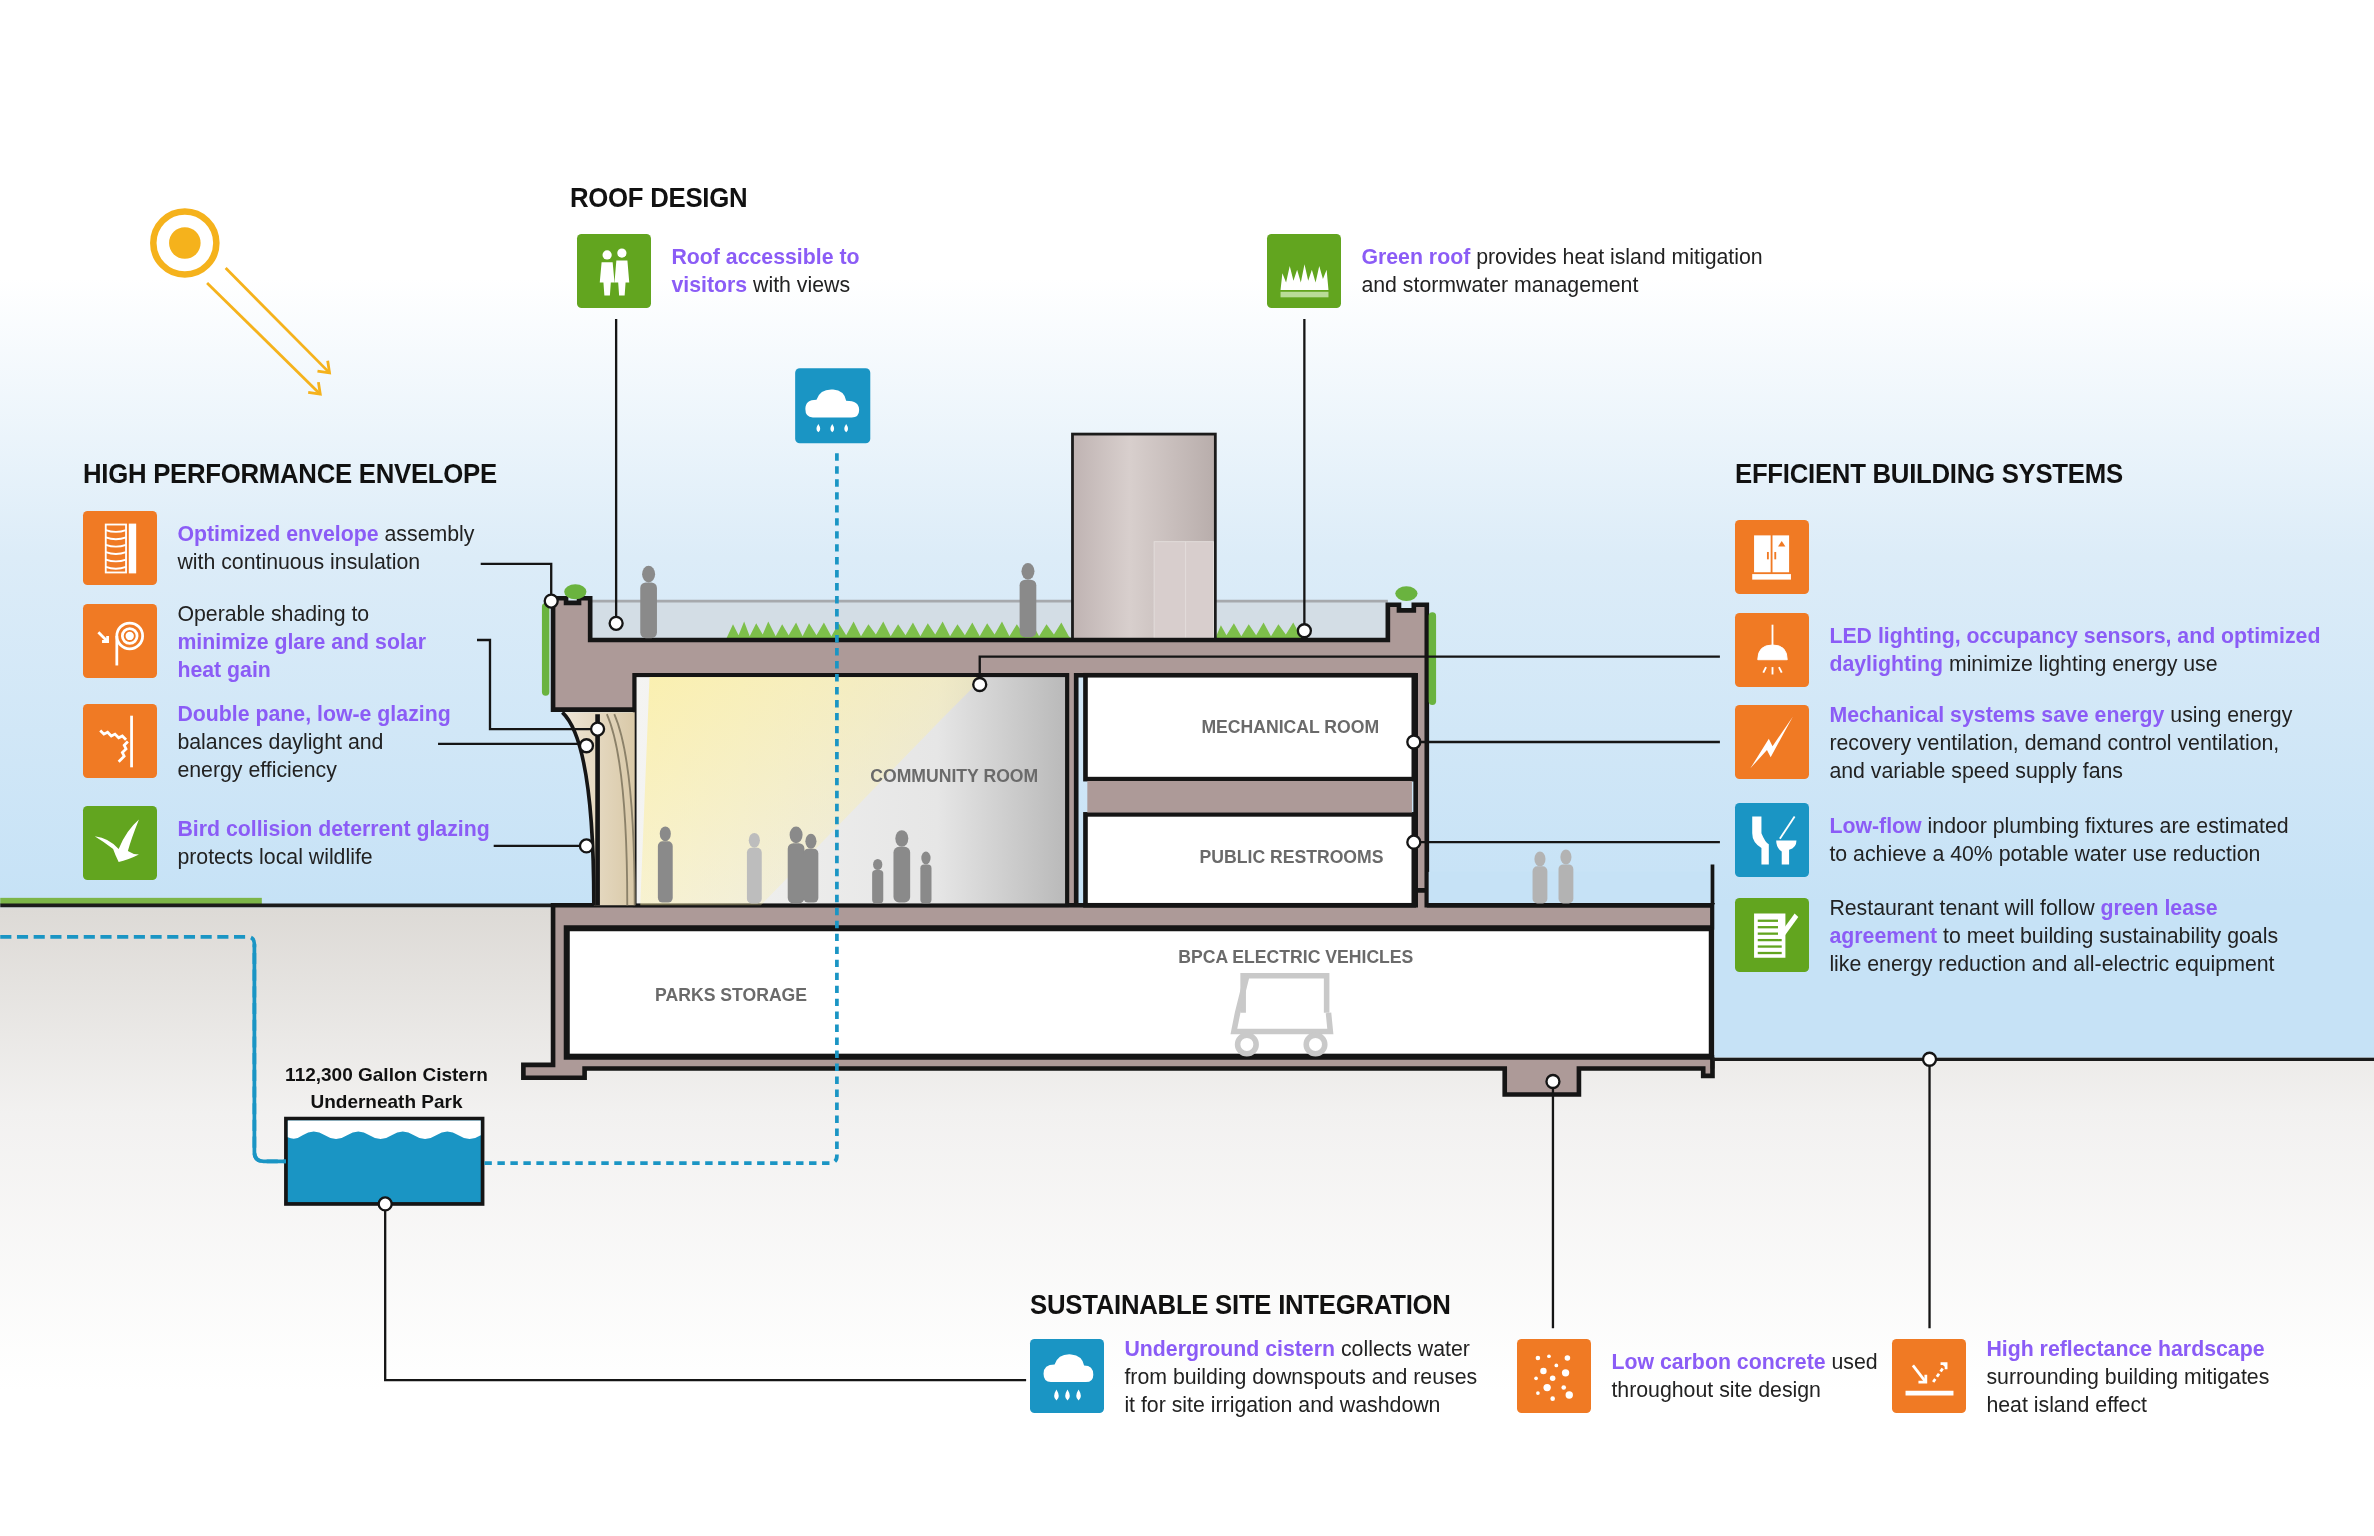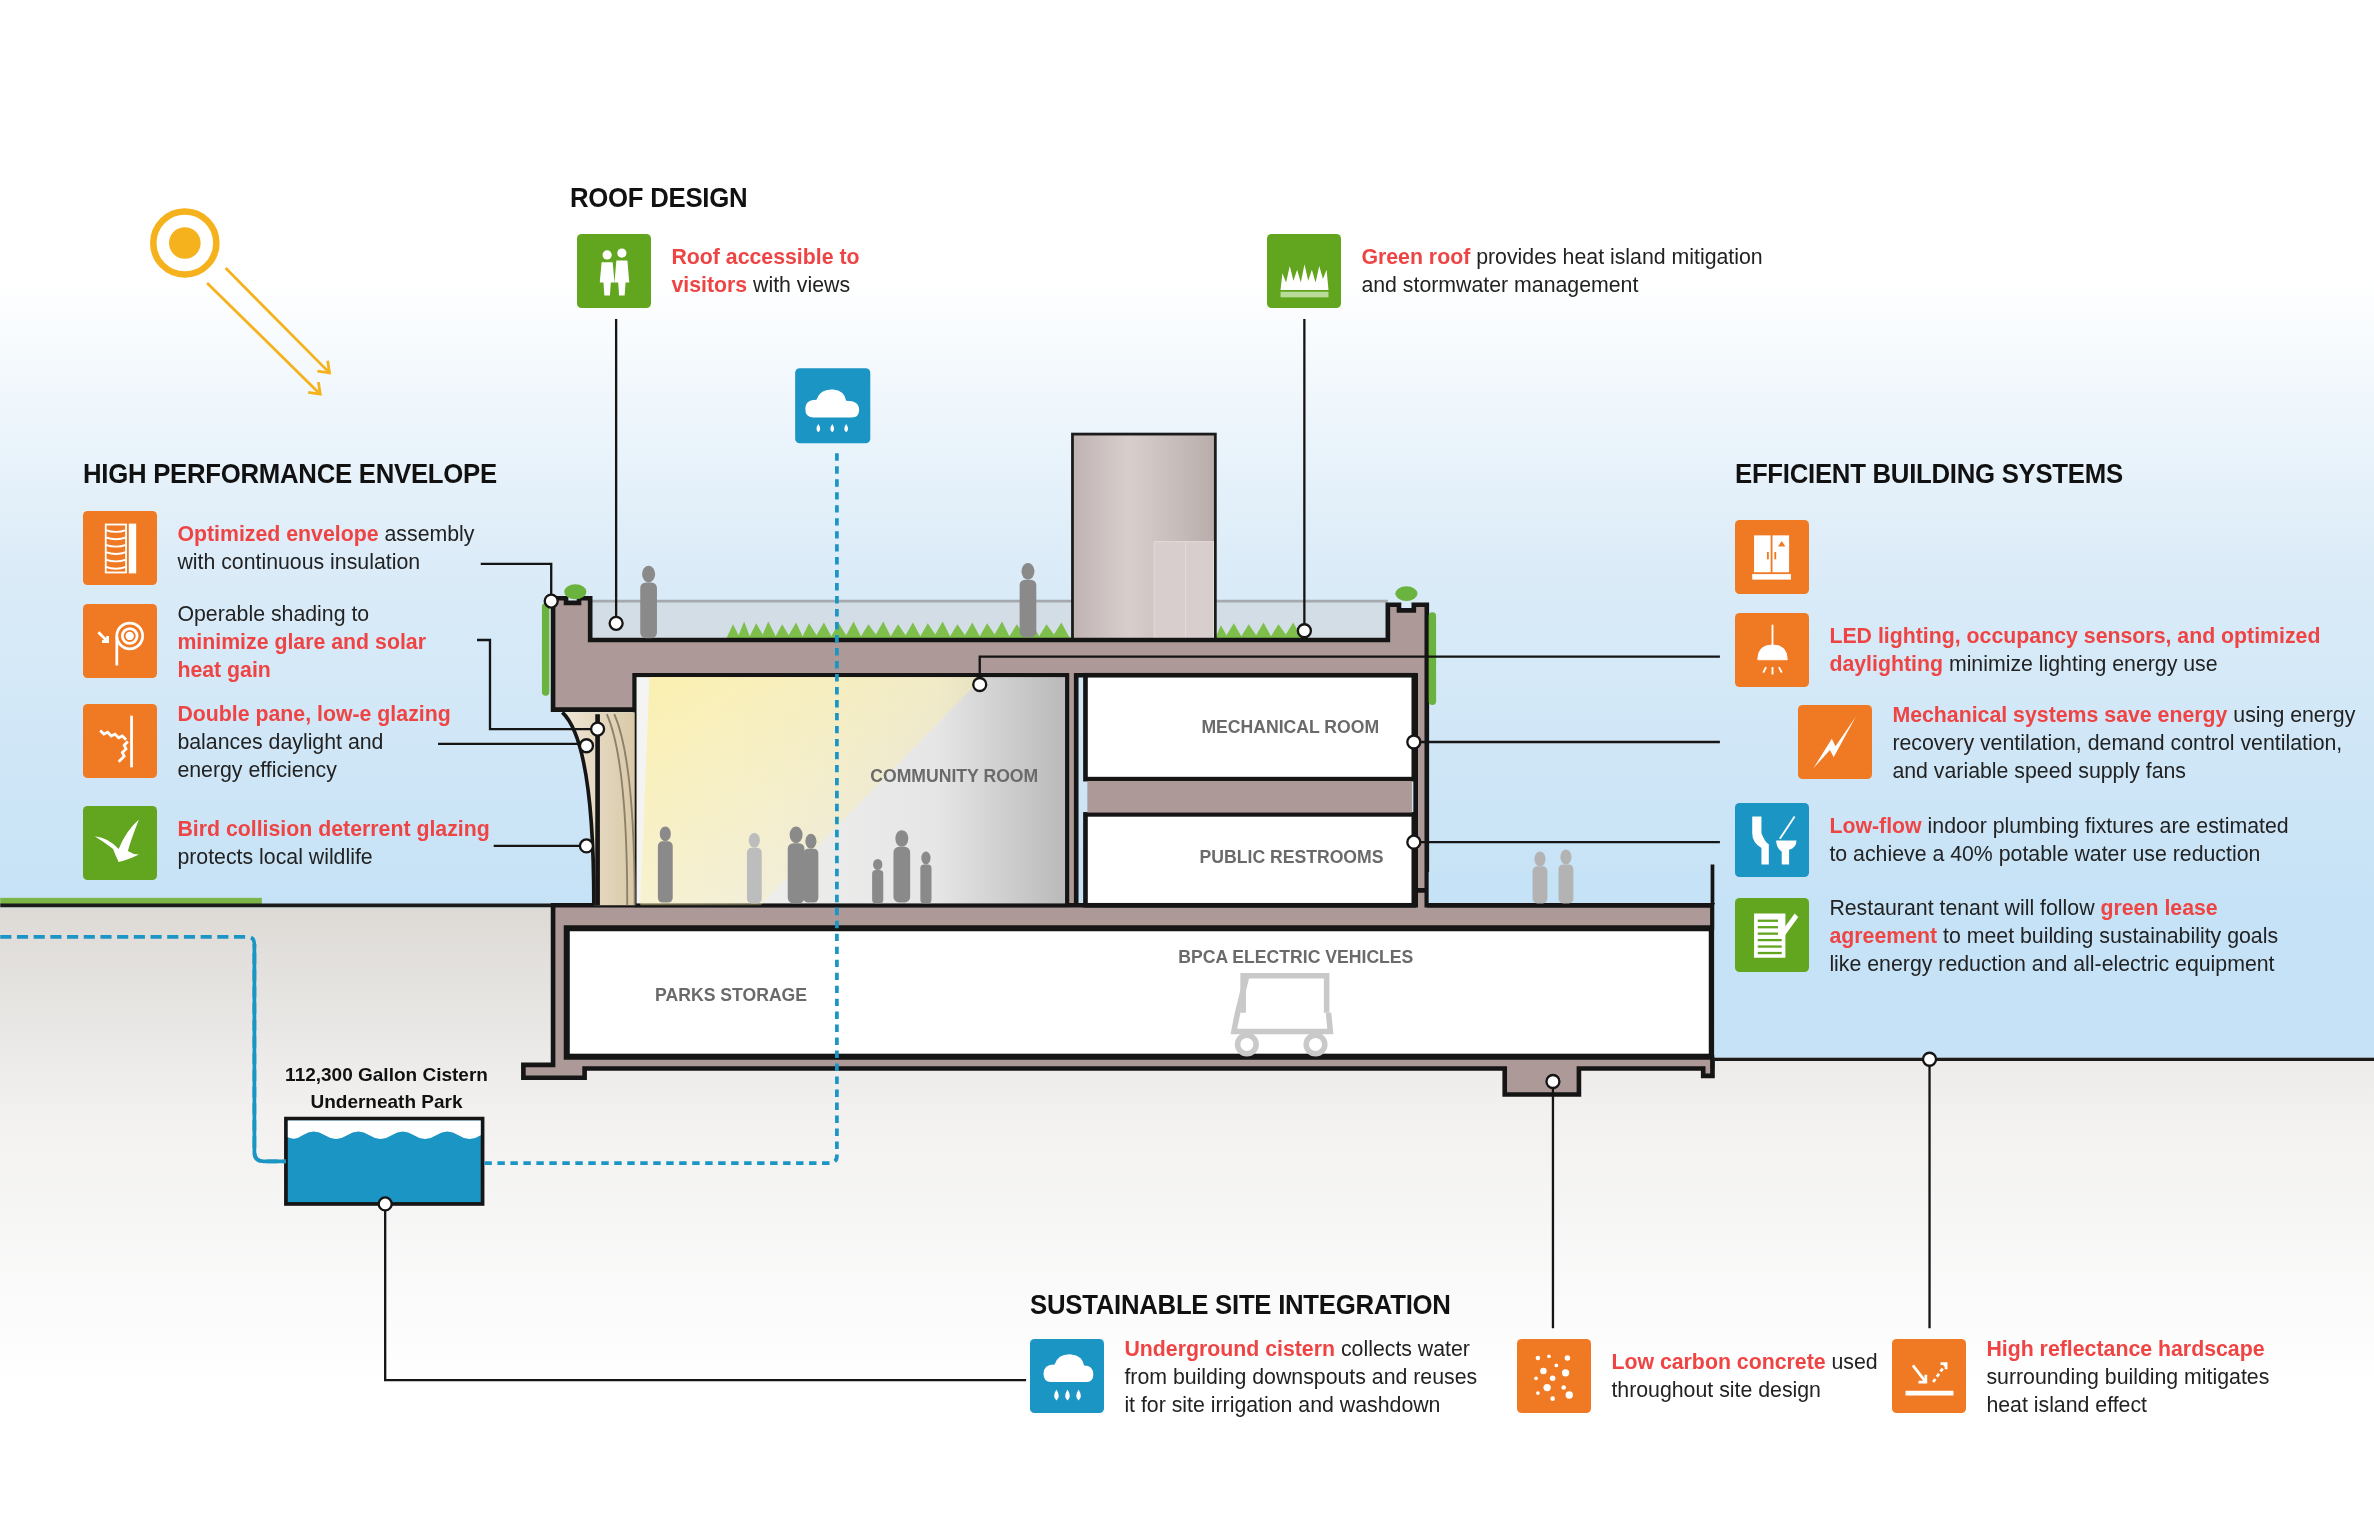--- a/index.html
+++ b/index.html
@@ -5,21 +5,21 @@
   html,body{margin:0;padding:0;}
   body{width:2375px;height:1536px;position:relative;overflow:hidden;
        font-family:"Liberation Sans","DejaVu Sans",sans-serif;color:#1a1a1a;
        background:linear-gradient(to bottom,#ffffff 0px,#ffffff 278px,#dcecf8 557px,#c6e2f6 904px,#dddad6 909px,#f2f1f0 1113px,#ffffff 1391px);}
   #diagram{position:absolute;left:0;top:0;width:2375px;height:1536px;}
   .heading{position:absolute;font-family:"Liberation Sans",sans-serif;font-weight:bold;font-size:28px;letter-spacing:-0.3px;color:#111;white-space:nowrap;transform:scaleX(0.92);transform-origin:left top;}
   .feature{position:absolute;display:flex;align-items:flex-start;}
   .feature .icon{width:74px;height:74px;border-radius:4.6px;flex:none;display:flex;align-items:center;justify-content:center;}
   .feature .icon svg{width:59px;height:59px;}
   .feature .txt{margin-left:20.4px;font-size:21.3px;line-height:28px;color:#222;white-space:nowrap;}
-  .feature .txt b{font-weight:bold;color:#ef4444;}
+  .feature .txt b{font-weight:bold;color:#8b5cf6;}
   .room-label{font-family:"Liberation Sans",sans-serif;font-weight:bold;fill:#6a6a6a;font-size:19px;}
   .cistern-label{position:absolute;font-weight:bold;font-size:19px;line-height:27px;text-align:center;color:#111;white-space:nowrap;}
 </style>
 </head>
 <body>
 
 <svg id="diagram" viewBox="0 0 2560 1656" xmlns="http://www.w3.org/2000/svg">
   <defs>
     <linearGradient id="communityGrad" x1="0" x2="1" y1="0" y2="0">
       <stop offset="0" stop-color="#f4f4f2"></stop>
@@ -316,21 +316,21 @@
             <line x1="32" y1="58" x2="32" y2="50" stroke-width="2"></line>
             <line x1="42" y1="56" x2="39" y2="50" stroke-width="2"></line>
           </g>
         </svg>
       </div>
       <div class="txt" style="margin-top: 9.3px;">
         <div><b>LED lighting, occupancy sensors, and optimized</b></div>
         <div><b>daylighting</b><span> minimize lighting energy use</span></div>
       </div>
     </div>
-    <div class="feature" style="left: 1798px; top: 705px;">
+    <div class="feature" style="left: 1735px; top: 705px;">
       <div class="icon" style="background: rgb(240, 122, 36);">
         <svg viewBox="0 0 64 64">
           <path fill="#fff" d="M54,4 L32,36 L28,28 L8,60 L26,40 L30,48 Z"></path>
         </svg>
       </div>
       <div class="txt" style="margin-top: -3.7px;">
         <div><b>Mechanical systems save energy</b><span> using energy</span></div>
         <div><span>recovery ventilation, demand control ventilation,</span></div>
         <div><span>and variable speed supply fans</span></div>
       </div>

